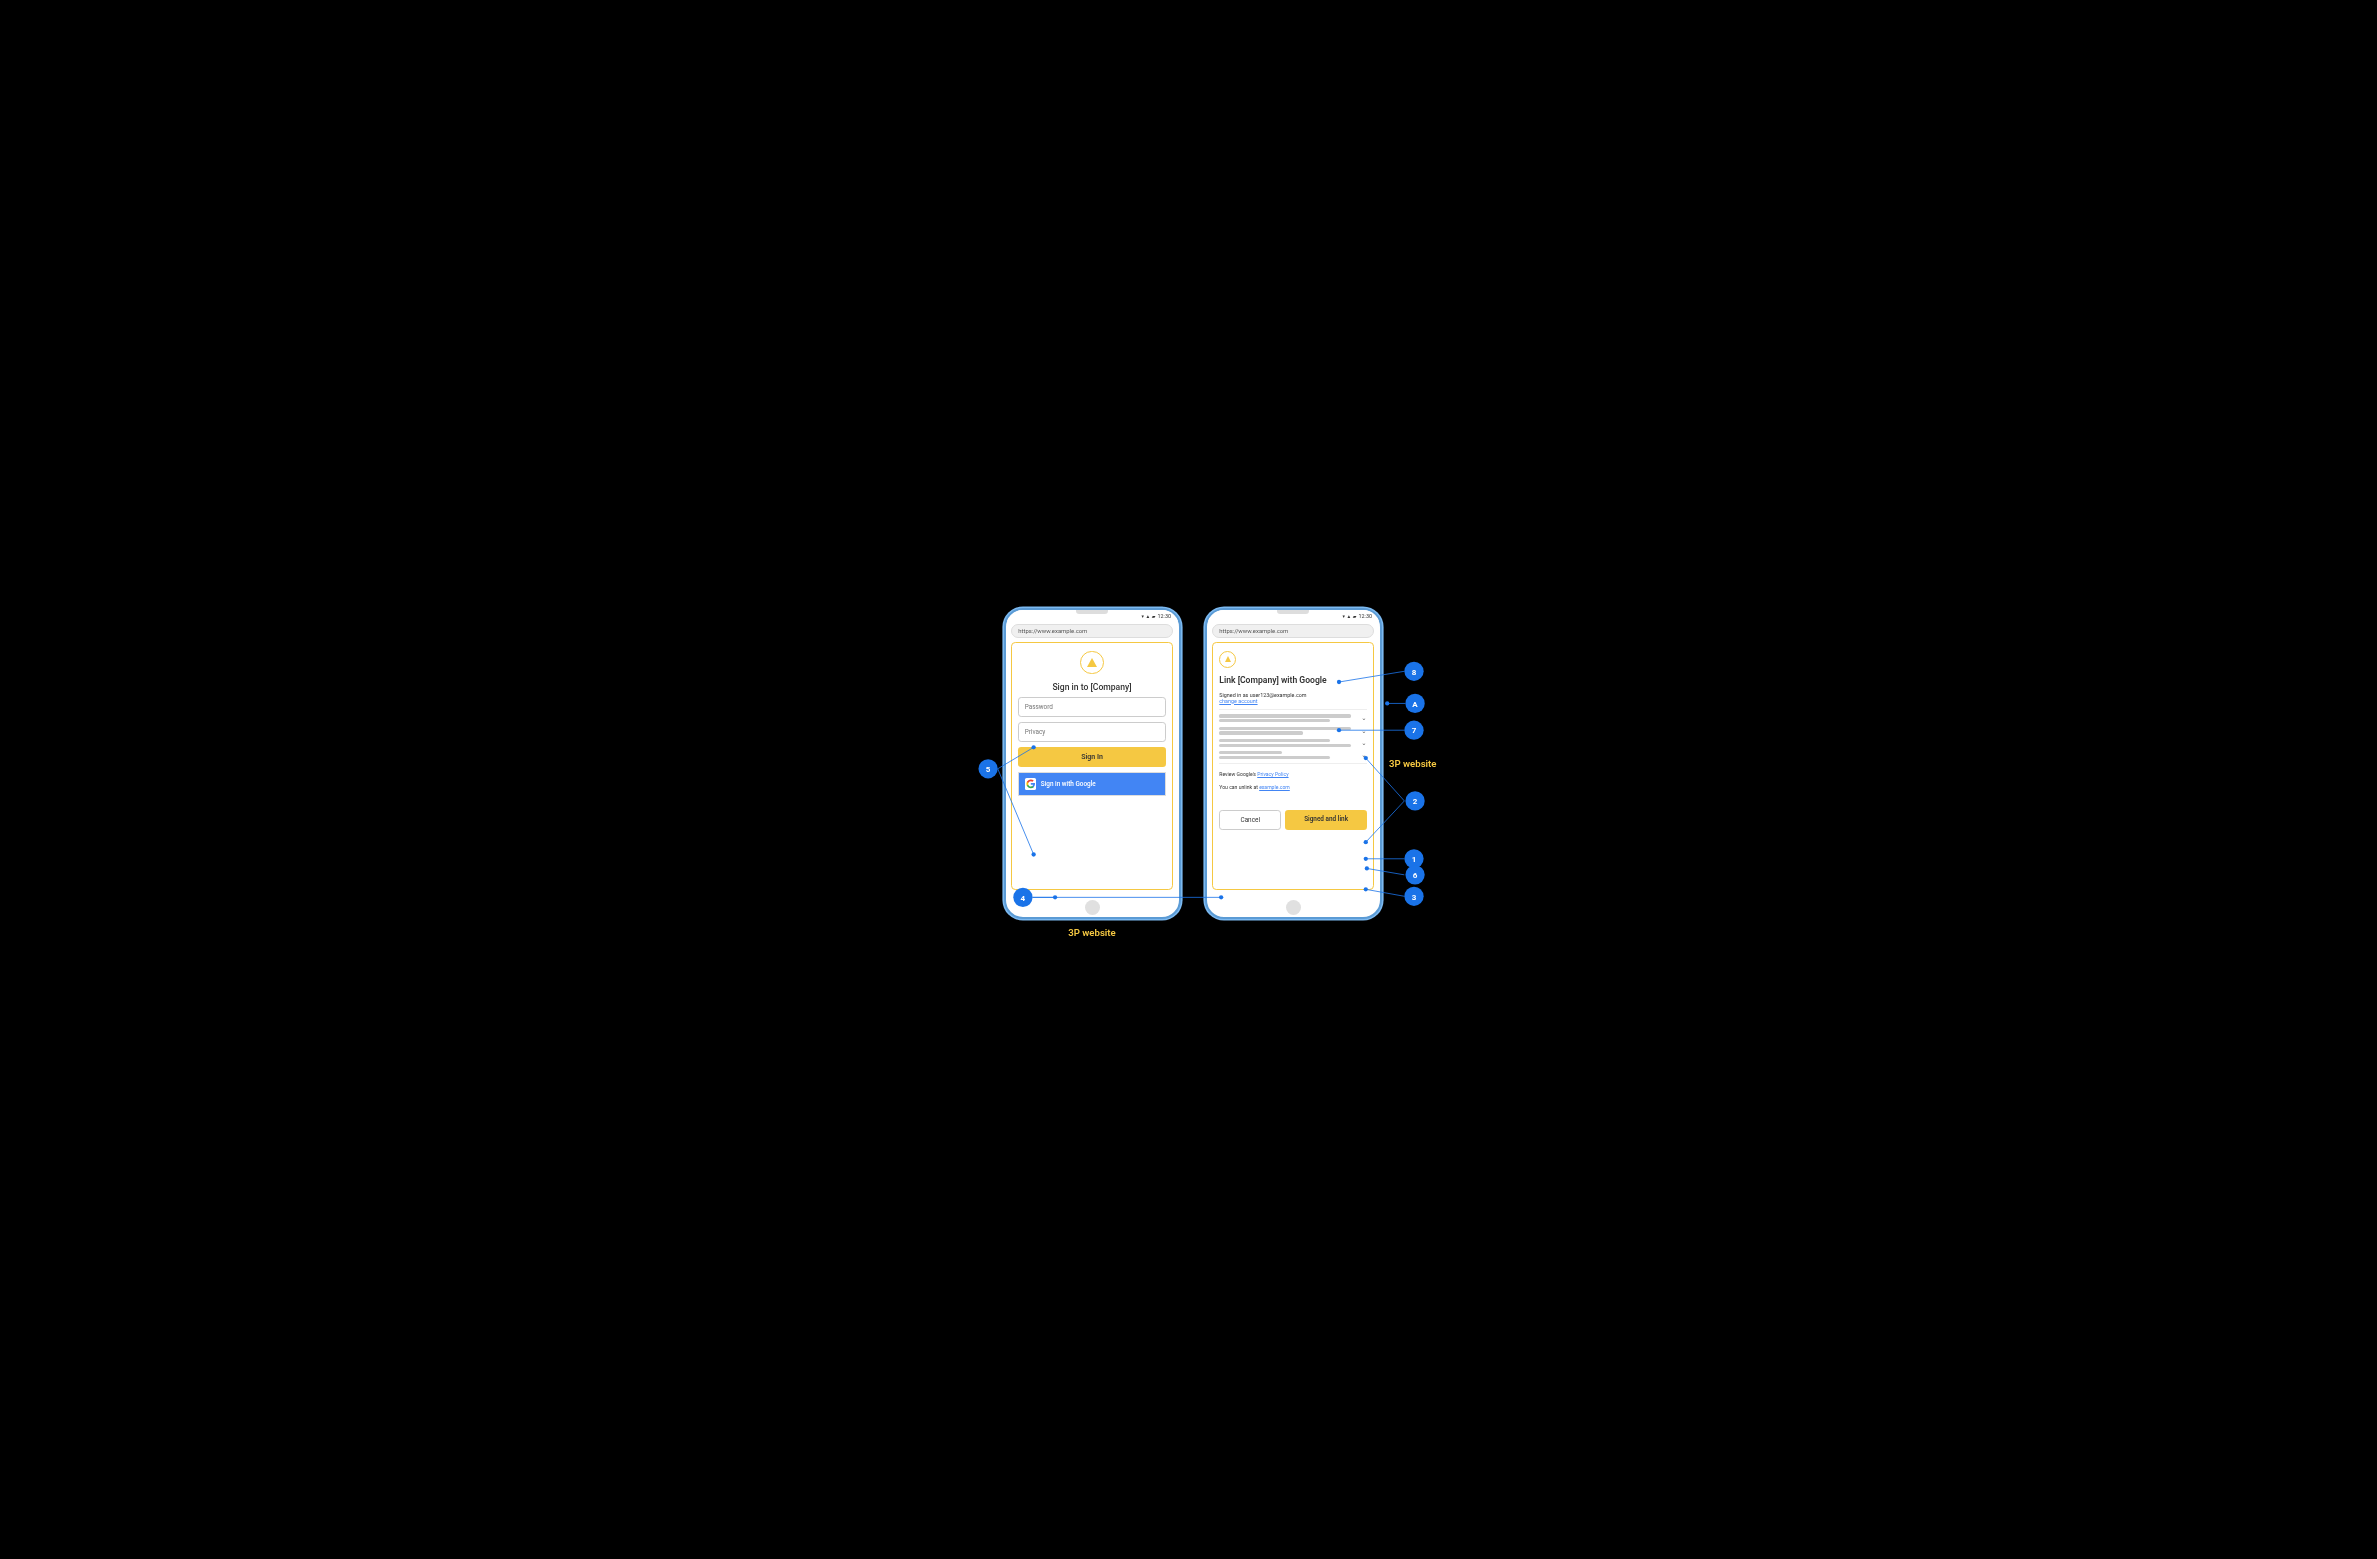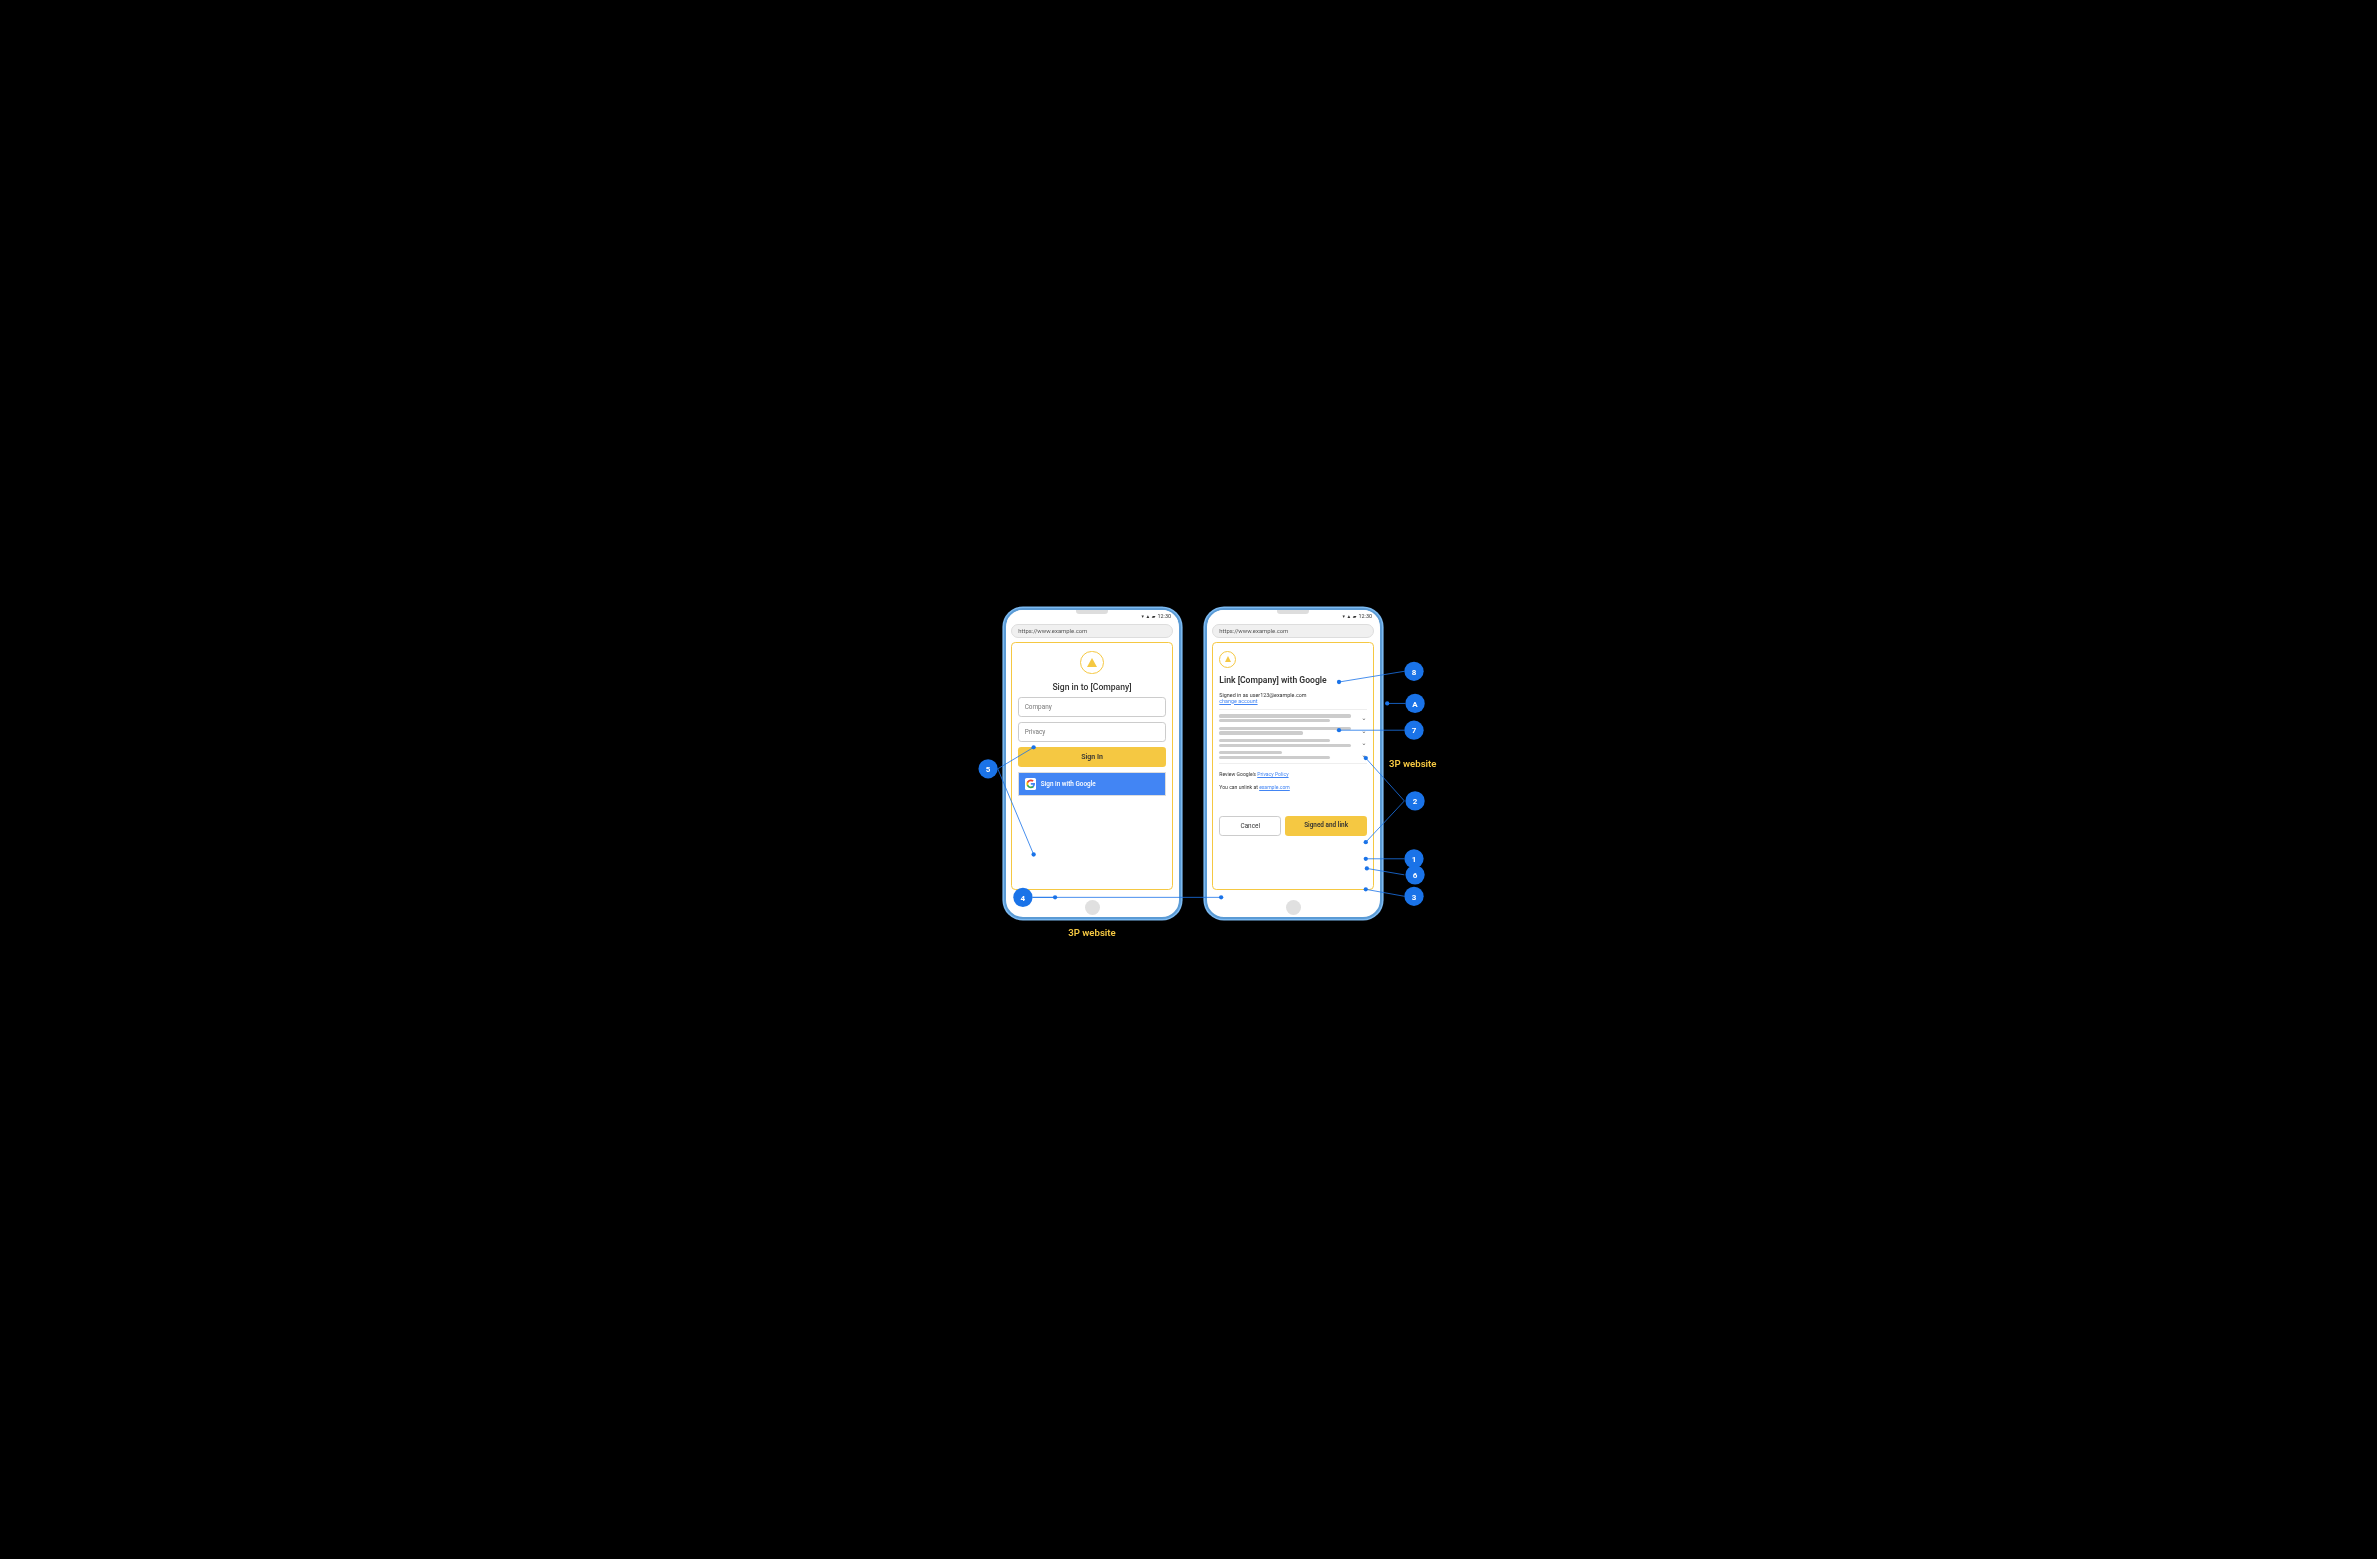--- a/index.html
+++ b/index.html
@@ -210,21 +210,21 @@
       color: #333;
       line-height: 1.6;
     }
     .policy-link {
       color: #4285f4;
       text-decoration: underline;
     }
     .action-buttons {
       display: flex;
       gap: 4.3px;
-      margin-top: 19px;
+      margin-top: 13px;
     }
     .cancel-btn {
       flex: 1;
       border: 0.5px solid #ccc;
       border-radius: 3.2px;
       padding: 4.8px 3.2px;
       font-size: 6.4px;
       color: #333;
       background: #fff;
       text-align: center;
@@ -339,21 +339,21 @@
       </div>
       <div class="phone-screen">
         <div class="address-bar">https://www.example.com</div>
         <div class="phone-content">
           <div class="company-logo">
             <div class="logo-circle">
               <div class="logo-triangle"></div>
             </div>
           </div>
           <div class="sign-in-title">Sign in to [Company]</div>
-          <div class="input-field">Company</div>
+          <div class="input-field">Password</div>
           <div class="input-field">Privacy</div>
           <div class="sign-in-btn">Sign In</div>
           <div class="google-btn">
             <div class="google-icon-box">
               <svg width="9.6" height="9.6" viewBox="0 0 24 24">
                 <path d="M22.56 12.25c0-.78-.07-1.53-.2-2.25H12v4.26h5.92c-.26 1.37-1.04 2.53-2.21 3.31v2.77h3.57c2.08-1.92 3.28-4.74 3.28-8.09z" fill="#4285F4"></path>
                 <path d="M12 23c2.97 0 5.46-.98 7.28-2.66l-3.57-2.77c-.98.66-2.23 1.06-3.71 1.06-2.86 0-5.29-1.93-6.16-4.53H2.18v2.84C3.99 20.53 7.7 23 12 23z" fill="#34A853"></path>
                 <path d="M5.84 14.09c-.22-.66-.35-1.36-.35-2.09s.13-1.43.35-2.09V7.07H2.18C1.43 8.55 1 10.22 1 12s.43 3.45 1.18 4.93l3.66-2.84z" fill="#FBBC05"></path>
                 <path d="M12 5.38c1.62 0 3.06.56 4.21 1.64l3.15-3.15C17.45 2.09 14.97 1 12 1 7.7 1 3.99 3.47 2.18 7.07l3.66 2.84c.87-2.6 3.3-4.53 6.16-4.53z" fill="#EA4335"></path>
               </svg>

